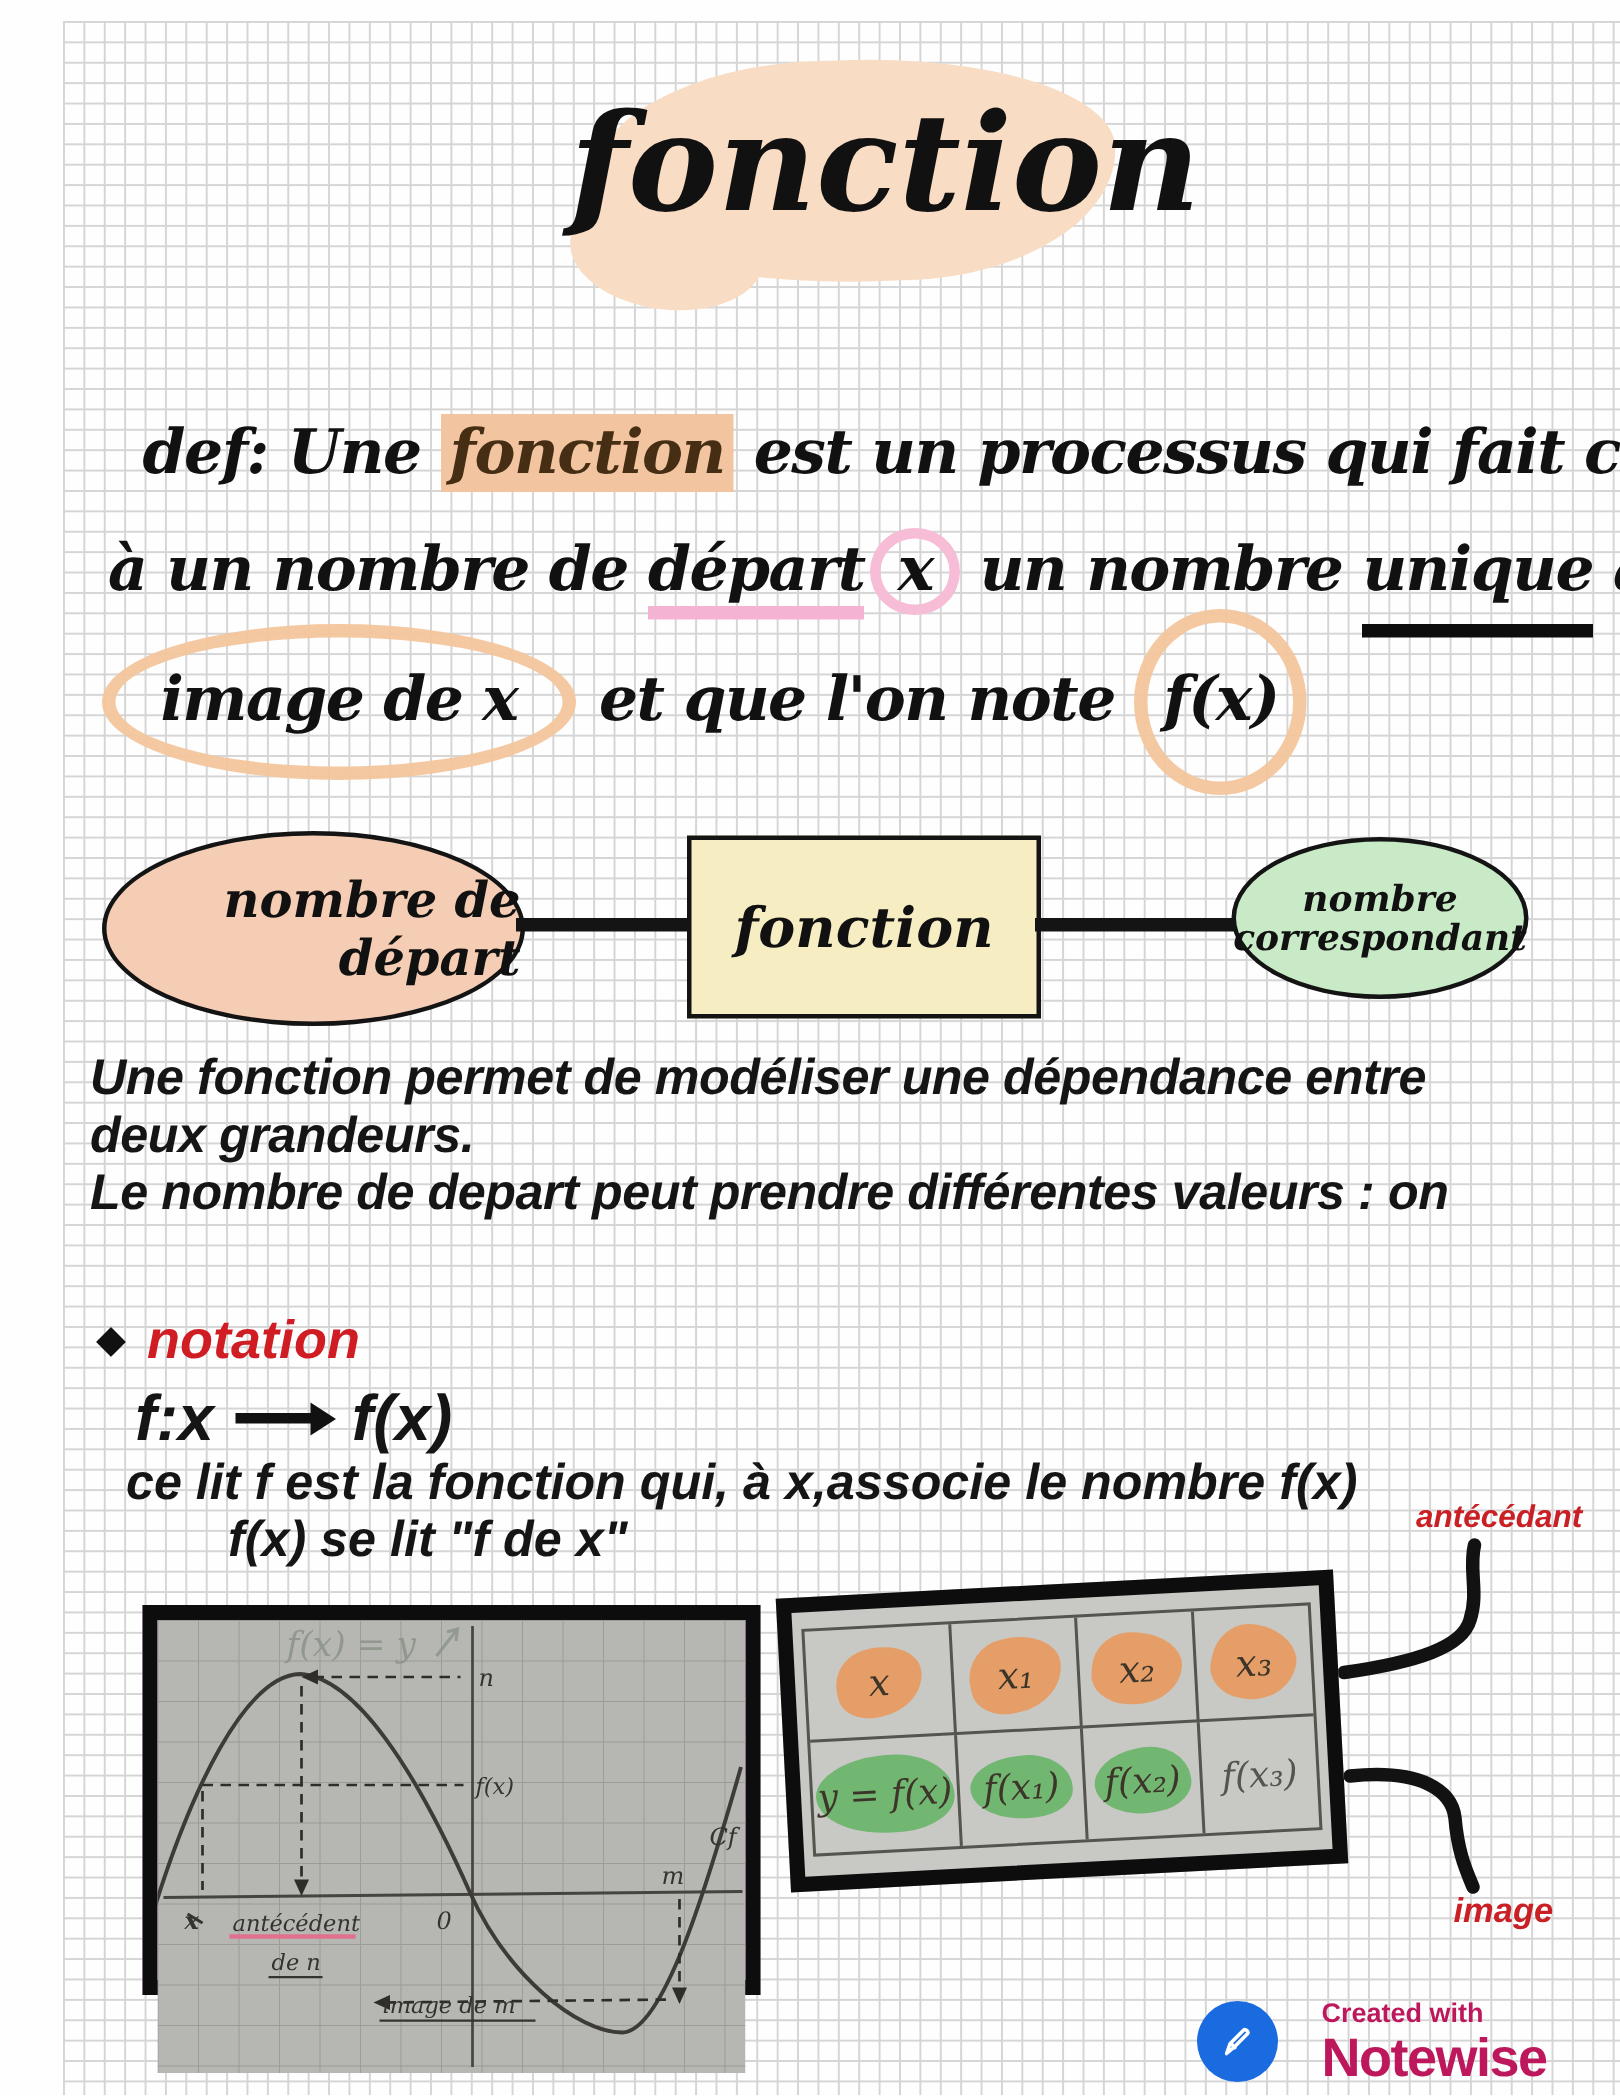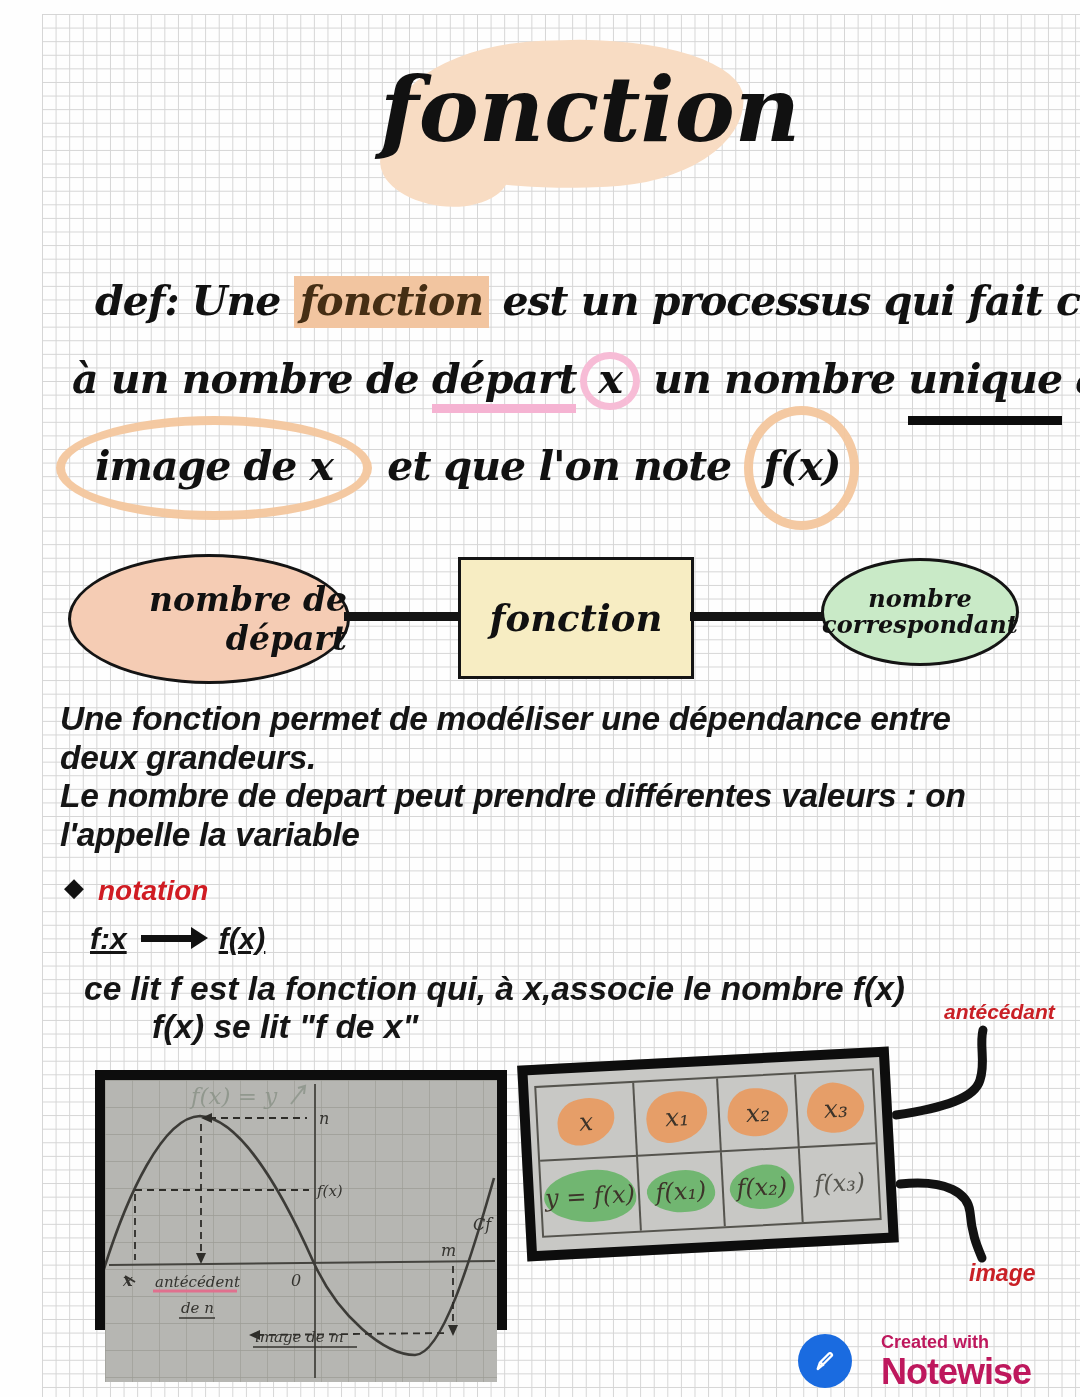--- a/index.html
+++ b/index.html
@@ -91,48 +91,47 @@
 
     <div class="abs title-blob"></div>
     <div class="abs title-text script">fonction</div>
 
     <div class="abs defline script" style="left:95px;top:272px;">
       <span>def: Une </span><span class="hl-peach">fonction</span><span> est un processus qui fait correspondre</span>
     </div>
     <div class="abs defline script" style="left:72px;top:350px;">
       <span>à un nombre de </span><span class="ul-pink">départ</span><span class="ring-pink">x</span><span> un nombre </span><span class="ul-black">unique</span><span> appelé</span>
     </div>
-    <div class="abs defline script" style="left:88px;top:428px;">
+    <div class="abs defline script" style="left:100px;top:428px;">
       <span class="ring-peach ring-a">image de x</span><span> et que l'on note </span><span class="ring-peach ring-b">f(x)</span>
     </div>
 
     <div class="abs dg-ellipse" style="left:68px;top:554px;width:276px;height:124px;background:#f5ccb4;">
       <span class="script" style="font-size:33px;text-align:right;">nombre de départ</span>
     </div>
     <div class="abs dg-line" style="left:344px;top:612px;width:116px;"></div>
     <div class="abs dg-box" style="left:458px;top:557px;width:230px;height:116px;">
       <span class="script" style="font-size:37px;">fonction</span>
     </div>
     <div class="abs dg-line" style="left:690px;top:612px;width:133px;"></div>
     <div class="abs dg-ellipse" style="left:821px;top:558px;width:192px;height:102px;background:#c9eac7;flex-direction:column;">
       <span class="script" style="font-size:24px;line-height:26px;">nombre</span>
       <span class="script" style="font-size:24px;line-height:26px;">correspondant</span>
     </div>
 
     <div class="abs marker para" style="left:60px;top:700px;">
       <div>Une fonction permet de modéliser  une dépendance entre</div>
       <div>deux grandeurs.</div>
       <div>Le nombre de depart peut prendre différentes valeurs : on</div>
-      <div>l'appelle la variable</div>
     </div>
 
     <div class="abs" style="left:64px;top:872px;">
-      <span class="diamond">◆</span><span class="marker red" style="font-size:28px;">notation</span>
-    </div>
-    <div class="abs marker" style="left:90px;top:922px;font-size:30px;text-decoration:underline;">
+      <span class="diamond">◆</span><span class="marker red" style="font-size:36px;">notation</span>
+    </div>
+    <div class="abs marker" style="left:90px;top:922px;font-size:43px;">
       <span>f:x</span><span class="arrow-line"></span><span>f(x)</span>
     </div>
     <div class="abs marker" style="left:84px;top:970px;font-size:33.5px;white-space:nowrap;">ce lit f est la fonction qui, à x,associe le nombre f(x)</div>
     <div class="abs marker" style="left:152px;top:1008px;font-size:33.5px;">f(x) se lit "f de x"</div>
 
     <div class="abs red-label" style="left:926px;top:1000px;">antécédant</div>
     <div class="abs red-label" style="left:951px;top:1260px;font-size:23px;">image</div>
 
     <svg class="abs" style="left:0;top:0;pointer-events:none;" width="1080" height="1397">
       <path d="M 896 1115 C 945 1108 975 1098 980 1080 C 986 1062 979 1046 983 1030" fill="none" stroke="#121212" stroke-width="9" stroke-linecap="round"></path>

